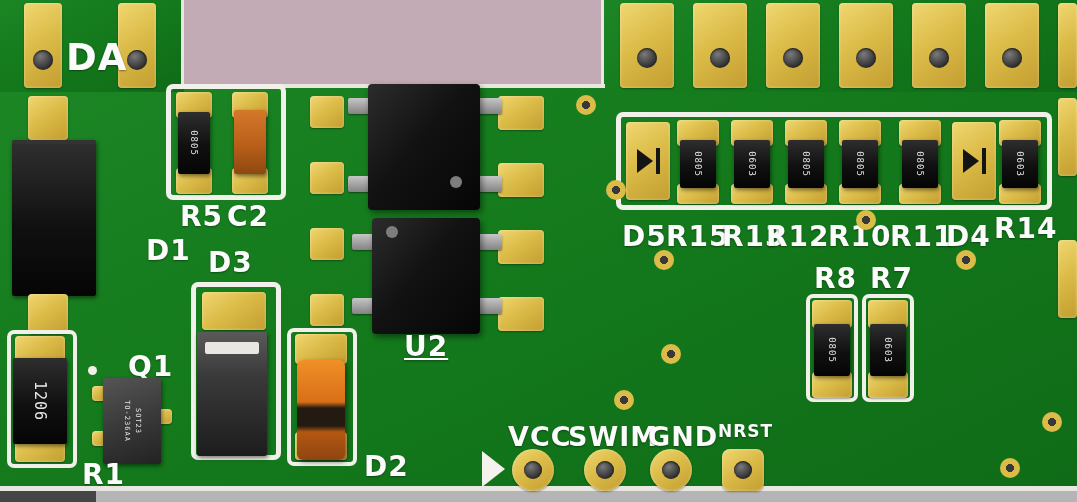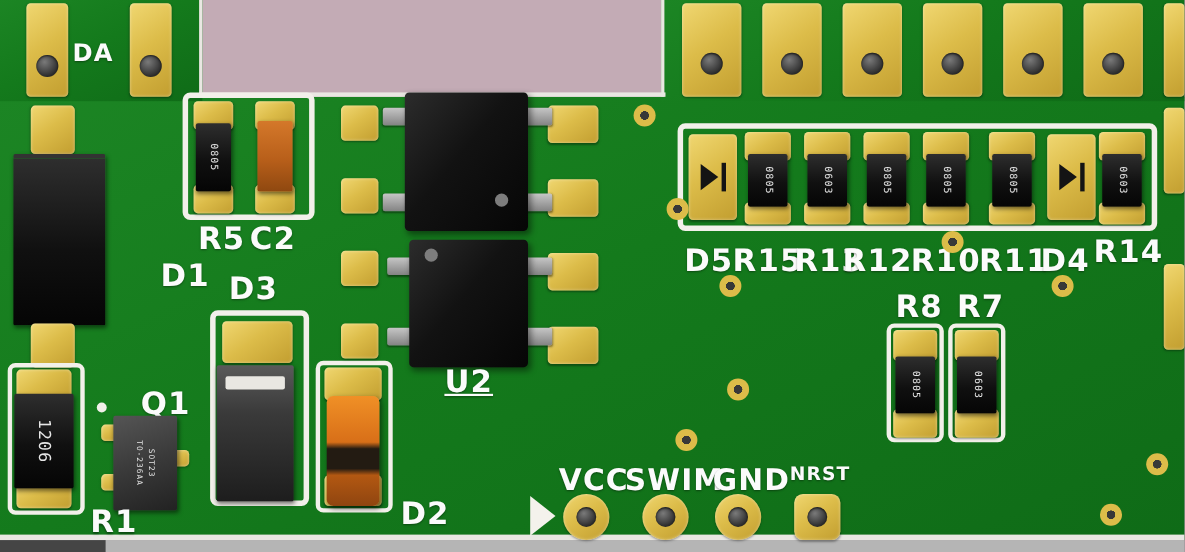--- a/index.html
+++ b/index.html
@@ -36,21 +36,21 @@
   <div class="edge" style="left:181px;top:0;width:3px;height:88px;"></div>
   <div class="edge" style="left:601px;top:0;width:3px;height:88px;"></div>
   <div class="edge" style="left:0;top:486px;width:1077px;height:5px;"></div>
   <div class="gray-strip" style="left:0;top:491px;width:1077px;height:11px;"></div>
   <div class="dark-strip" style="left:0;top:491px;width:96px;height:11px;"></div>
 
   <div class="pad" style="left:24px;top:3px;width:38px;height:85px;"></div>
   <div class="hole" style="left:33px;top:50px;width:20px;height:20px;"></div>
   <div class="pad" style="left:118px;top:3px;width:38px;height:85px;"></div>
   <div class="hole" style="left:127px;top:50px;width:20px;height:20px;"></div>
-  <div class="label" style="left:66px;top:36px;font-size:22px;">DA</div>
+  <div class="label" style="left:66px;top:36px;font-size:37px;">DA</div>
 
   <div class="pad" style="left:620px;top:3px;width:54px;height:85px;"></div>
   <div class="hole" style="left:637px;top:48px;width:20px;height:20px;"></div>
   <div class="pad" style="left:693px;top:3px;width:54px;height:85px;"></div>
   <div class="hole" style="left:710px;top:48px;width:20px;height:20px;"></div>
   <div class="pad" style="left:766px;top:3px;width:54px;height:85px;"></div>
   <div class="hole" style="left:783px;top:48px;width:20px;height:20px;"></div>
   <div class="pad" style="left:839px;top:3px;width:54px;height:85px;"></div>
   <div class="hole" style="left:856px;top:48px;width:20px;height:20px;"></div>
   <div class="pad" style="left:912px;top:3px;width:54px;height:85px;"></div>

